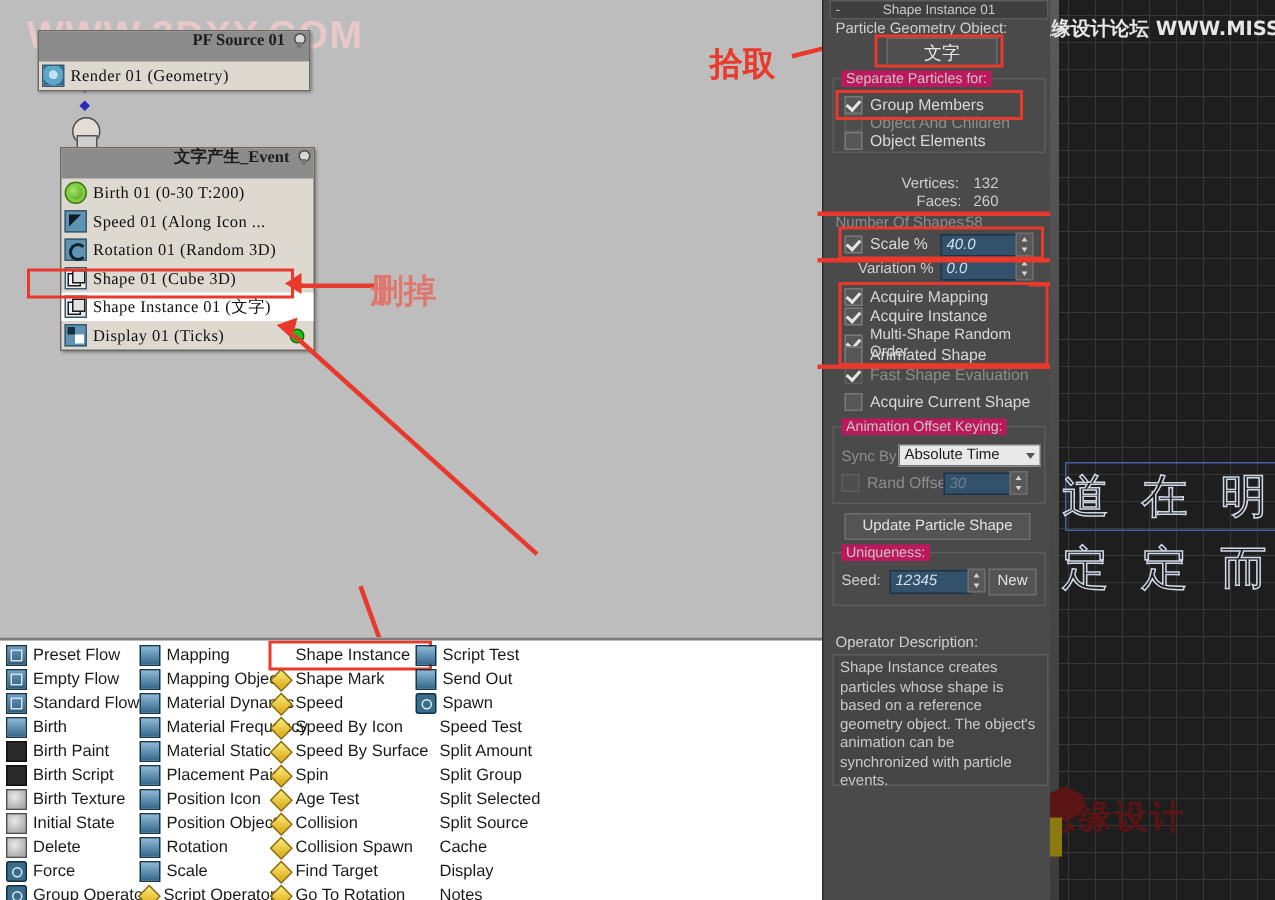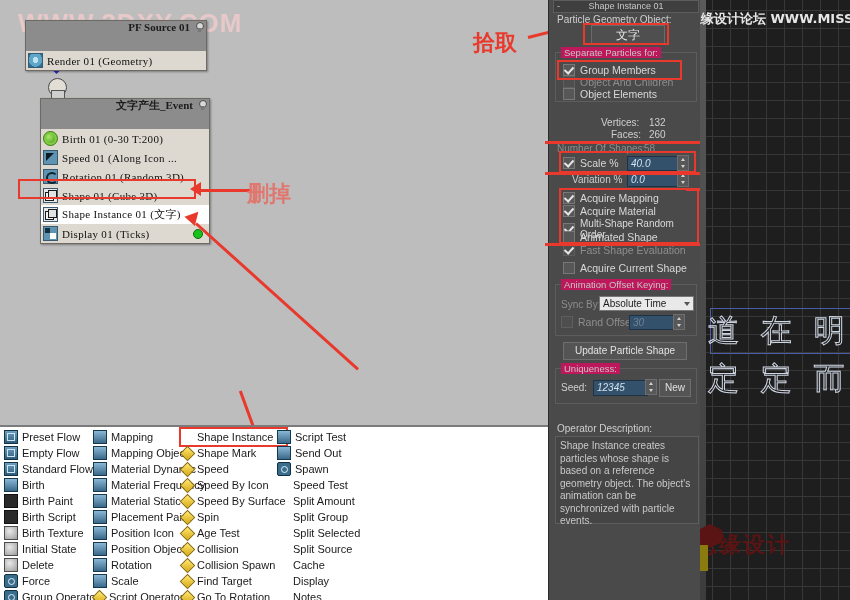--- a/index.html
+++ b/index.html
@@ -13,21 +13,21 @@
 
   
   #pview{left:0;top:0;width:548px;height:425px;background:#bdbdbd;overflow:hidden;}
   #pview .wm{position:absolute;left:18px;top:8px;font-size:26px;font-weight:bold;
      color:#e8c8c8;letter-spacing:1px;font-family:"Liberation Sans",sans-serif;}
 
   
   .node{position:absolute;background:#ded9d0;border:1px solid #6d6a64;
         box-shadow:1px 1px 2px rgba(0,0,0,.35);}
   .node-title{background:#8c8c8c;color:#1c1c1c;font-size:11px;line-height:13px;
-        height:30px;text-align:right;padding-right:16px;position:relative;
+        height:20px;text-align:right;padding-right:16px;position:relative;
         font-family:"Liberation Serif",serif;font-weight:bold;}
   .node-title .bulb{position:absolute;right:2px;top:1px;width:10px;height:11px;}
   .node-title .bulb:before{content:"";position:absolute;left:2px;top:0;width:6px;height:6px;
         border-radius:50%;background:#d8d8d8;border:1px solid #4a4a4a;}
   .node-title .bulb:after{content:"";position:absolute;left:3.5px;top:6px;width:3px;height:4px;
         background:#777;}
   .node-row{height:19px;display:flex;align-items:center;padding-left:2px;
         font-size:11px;color:#101010;font-family:"Liberation Serif",serif;white-space:nowrap;}
   .node-row .ico{width:15px;height:15px;margin-right:4px;flex:0 0 15px;
         border:1px solid #3a5a72;box-sizing:border-box;position:relative;}
@@ -461,21 +461,21 @@
   <div class="lb abs" style="left:23px;top:174px;">Variation %</div>
   <div class="spin" style="left:78px;top:172px;width:48px;height:13px;">0.0</div>
   <div class="spinbtn" style="left:128px;top:171px;"></div>
 
   <div class="cbrow" style="left:14px;top:192px;">
     <span class="cb on"></span>
     <span>Acquire Mapping</span>
   </div>
   <div class="cbrow" style="left:14px;top:205px;">
     <span class="cb on"></span>
-    <span>Acquire Material</span>
+    <span>Acquire Instance</span>
   </div>
   <div class="cbrow" style="left:14px;top:218px;font-size:10px;">
     <span class="cb on"></span>
     <span>Multi-Shape Random Order</span>
   </div>
   <div class="cbrow" style="left:14px;top:231px;">
     <span class="cb"></span>
     <span>Animated Shape</span>
   </div>
   <div class="cbrow dim" style="left:14px;top:244px;">

